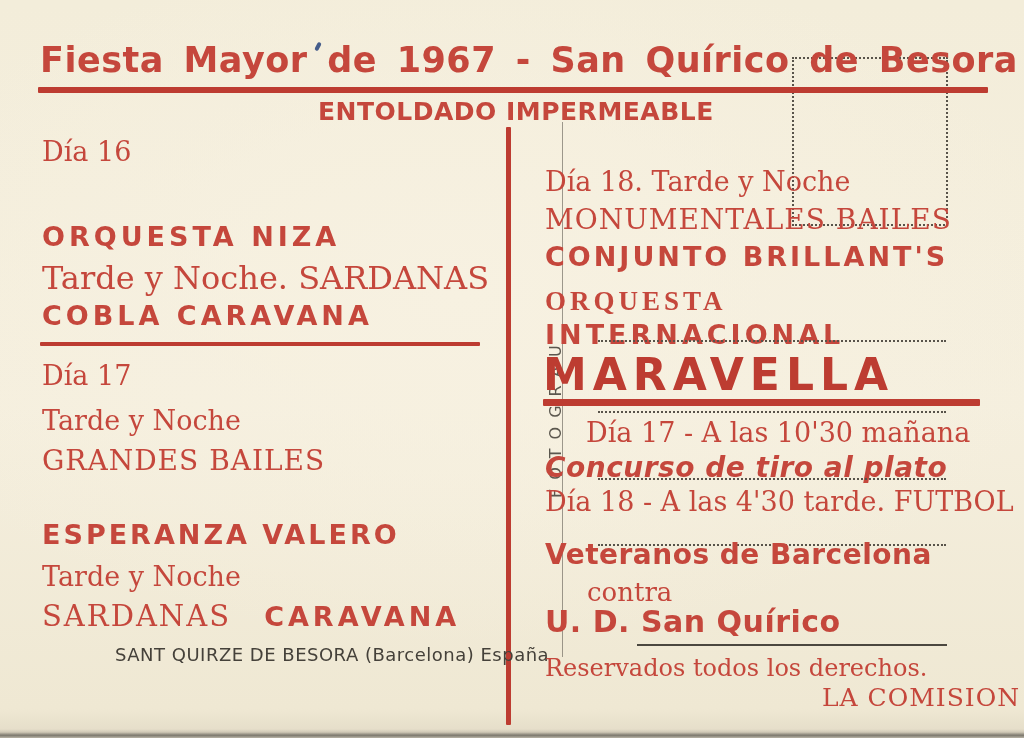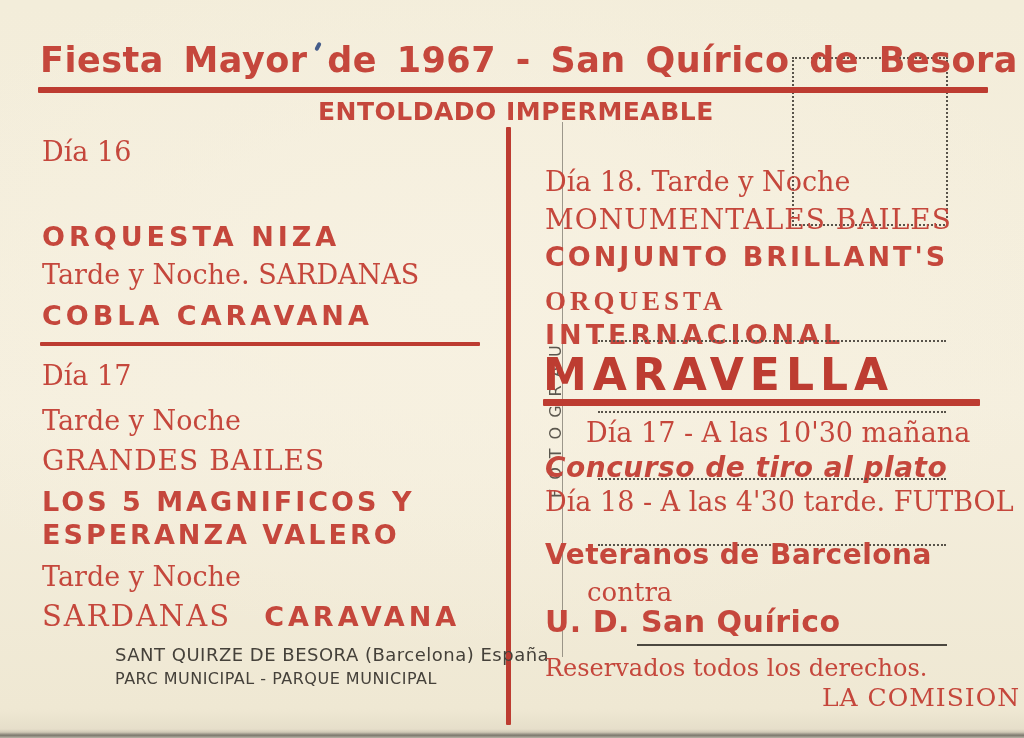--- a/index.html
+++ b/index.html
@@ -53,37 +53,35 @@
   <div class="abs sansb" style="left:40px;top:40px;width:950px;font-size:35px;letter-spacing:.5px;word-spacing:7px;">Fiesta Mayor de 1967  -  San Quírico de Besora</div>
   <div class="abs rule-red" style="left:38px;top:87px;width:950px;height:6px;"></div>
   <div class="abs sansb" style="left:318px;top:97px;width:386px;text-align:center;font-size:25px;letter-spacing:.5px;">ENTOLDADO IMPERMEABLE</div>
 
   <div class="abs rule-red" style="left:506px;top:127px;width:5px;height:598px;"></div>
 
   <div class="abs" style="left:562px;top:122px;width:1px;height:535px;background:#6b675e;opacity:.65;"></div>
 
   <div class="abs serif" style="left:42px;top:136px;font-size:27px;">Día 16</div>
   <div class="abs sansb" style="left:42px;top:221px;font-size:27px;letter-spacing:4px;">ORQUESTA NIZA</div>
-  <div class="abs serif" style="left:42px;top:259px;font-size:27px;">Tarde y Noche. SARDANAS</div>
+  <div class="abs serif" style="left:42px;top:259px;font-size:32px;">Tarde y Noche. SARDANAS</div>
   <div class="abs sansb" style="left:42px;top:300px;font-size:27px;letter-spacing:4px;">COBLA CARAVANA</div>
 
   <div class="abs rule-red" style="left:40px;top:342px;width:440px;height:4px;"></div>
 
   <div class="abs serif" style="left:42px;top:360px;font-size:27px;">Día 17</div>
   <div class="abs serif" style="left:42px;top:405px;font-size:27px;">Tarde y Noche</div>
   <div class="abs serif" style="left:42px;top:444px;font-size:28px;letter-spacing:1px;">GRANDES BAILES</div>
-  <div class="abs sansb" style="left:42px;top:486px;font-size:27px;letter-spacing:3px;">LOS 5 MAGNIFICOS Y</div>
   <div class="abs sansb" style="left:42px;top:519px;font-size:27px;letter-spacing:3px;">ESPERANZA VALERO</div>
   <div class="abs serif" style="left:42px;top:561px;font-size:27px;">Tarde y Noche</div>
   <div class="abs" style="left:42px;top:599px;">
     <span class="serif" style="font-size:29px;letter-spacing:2px;">SARDANAS</span>
     <span class="sansb" style="font-size:27px;letter-spacing:4px;margin-left:28px;">CARAVANA</span>
   </div>
   <div class="abs darktxt" style="left:115px;top:644px;font-size:18px;letter-spacing:.5px;">SANT QUIRZE DE BESORA (Barcelona) España</div>
-  <div class="abs darktxt" style="left:115px;top:669px;font-size:16px;letter-spacing:.5px;">PARC MUNICIPAL  -  PARQUE MUNICIPAL</div>
 
   <div class="abs vert-credit" style="left:546px;top:286px;height:212px;">FOTOGRAU</div>
 
   <div class="abs serif" style="left:545px;top:166px;font-size:27px;">Día 18. Tarde y Noche</div>
   <div class="abs serif" style="left:545px;top:203px;font-size:28px;letter-spacing:1px;">MONUMENTALES BAILES</div>
   <div class="abs sansb" style="left:545px;top:241px;font-size:27px;letter-spacing:3px;">CONJUNTO BRILLANT'S</div>
   <div class="abs sansb" style="left:545px;top:286px;font-size:27px;letter-spacing:4px;font-family:Liberation Serif, serif;">ORQUESTA</div>
   <div class="abs sansb" style="left:545px;top:319px;font-size:27px;letter-spacing:4px;">INTERNACIONAL</div>
 
   <div class="abs dotline" style="left:598px;top:340px;width:348px;"></div>

